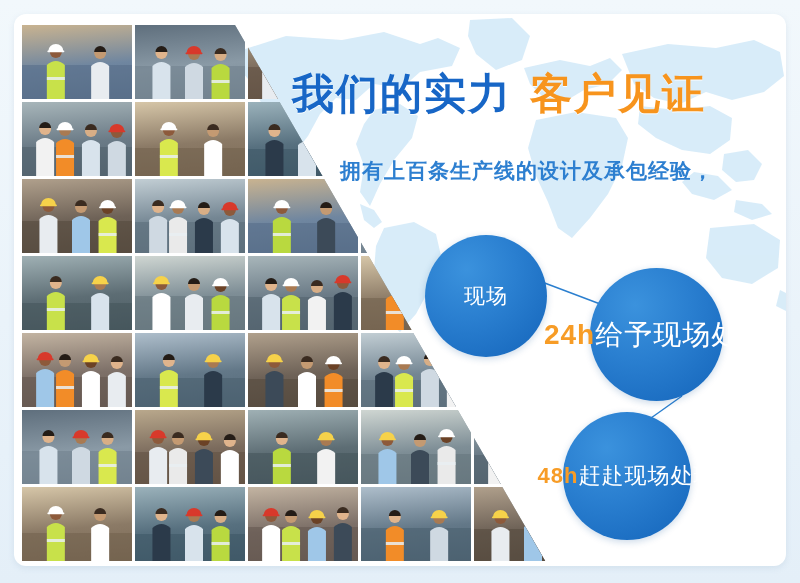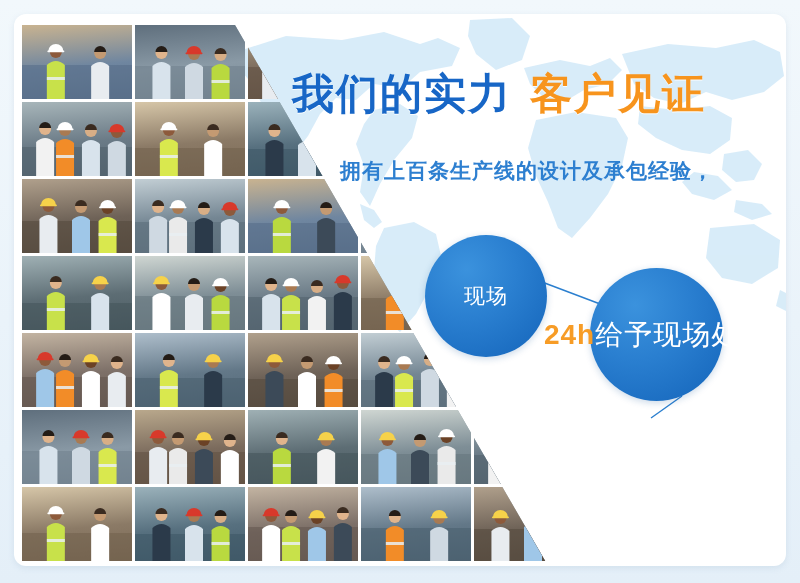--- a/index.html
+++ b/index.html
@@ -761,15 +761,19 @@
 
     <div class="bub" id="bub1">
       <span>现场</span>
     </div>
 
     <div class="bub" id="bub2">
       <span><b class="hl">24h</b><i style="font-style:normal">给予</i></span>
       <span>现场处理</span>
     </div>
 
+    <div class="bub" id="bub3">
+      <span><b class="hl">48h</b><i style="font-style:normal">赶赴</i></span>
+      <span>现场处理</span>
+    </div>
 
   </div>
 </div>
 
 </body></html>

